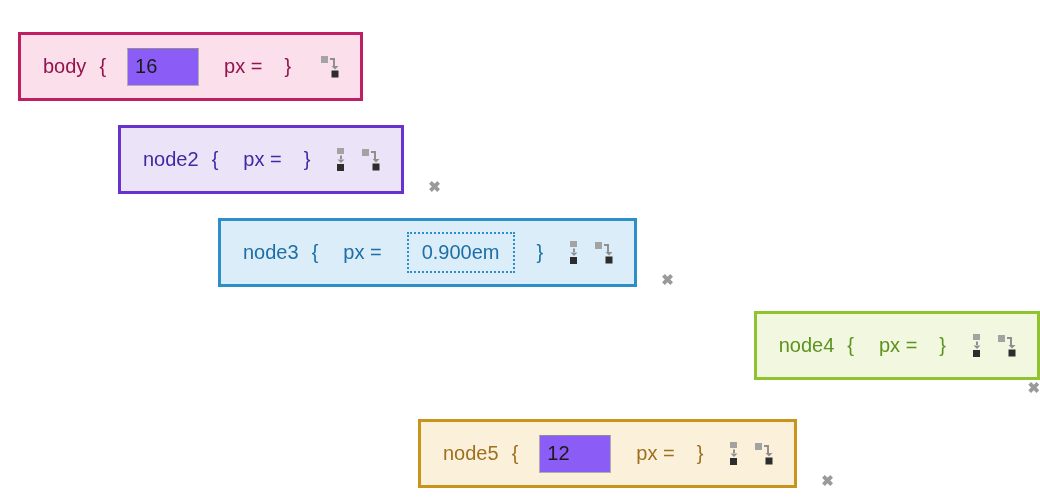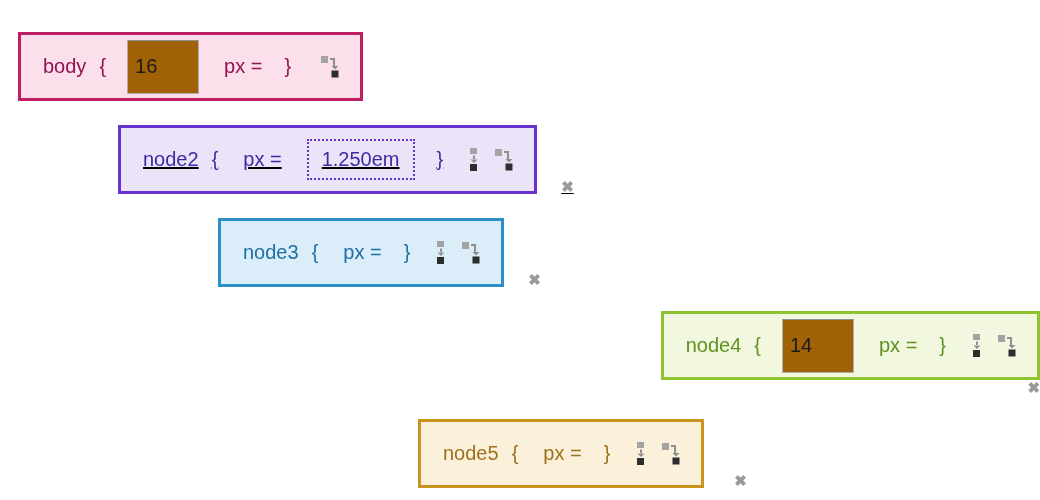--- a/index.html
+++ b/index.html
@@ -9,45 +9,45 @@
     font-family: "Liberation Sans", sans-serif;
     overflow: hidden;
   }
   .calc { padding-top: 32px; }
   .row {
     display: flex;
     align-items: flex-end;
     margin-bottom: 24px;
   }
   .lvl-0 { margin-left: 18px; }
-  .lvl-1 { margin-left: 118px; text-decoration: underline; }
+  .lvl-1 { margin-left: 118px; }
   .lvl-2 { margin-left: 218px; }
   .lvl-3 { margin-left: 318px; flex-direction: column; }
-  .lvl-4 { margin-left: 418px; gap: 6px; }
+  .lvl-4 { margin-left: 418px; }
 
   .node-box {
     display: inline-flex;
     align-items: center;
     box-sizing: border-box;
     height: 69px;
     border: 3px solid var(--accent);
     background: var(--bg);
     padding: 0 20px 0 22px;
     font-size: 20px;
     color: var(--text);
   }
   .sel { color: var(--text); white-space: nowrap; }
   .brace-open  { margin-left: 13px; }
   .px-input {
     margin-left: 21px;
     box-sizing: border-box;
-    width: 72px; height: 54px;
+    width: 72px; height: 38px;
     border: 1px solid #afafaf;
     border-top-color: #8f8f8f;
-    background: #a16207;
+    background: #8b5cf6;
     color: #1a1a1a;
     font-family: "Liberation Sans", sans-serif;
     font-size: 20px;
     padding: 0 7px;
   }
   .pxeq { margin-left: 25px; white-space: nowrap; }
   .em-box {
     margin-left: 25px;
     border: 2px dotted var(--accent);
     padding: 7px 13px;
@@ -110,81 +110,81 @@
           </svg>
       </span>
     </div>
   </div>
 
   <div class="row lvl-1" style="--accent: #6732CE; --bg: #EBE4F8; --text: #3E2BA4;">
     <div class="node-box">
       <span class="sel">node2</span>
       <span class="brace-open">{</span>
       <span class="pxeq">px =</span>
-      <span class="em-box">1.250em</span>
       <span class="brace-close">}</span>
       <span class="icon-btn icon-sibling">
         <svg width="10" height="23" viewBox="0 0 10 23">
             <use href="#sib-icon"></use>
           </svg>
       </span>
       <span class="icon-btn icon-child">
         <svg width="19" height="23" viewBox="0 0 19 23">
             <use href="#child-icon"></use>
           </svg>
       </span>
     </div>
     <span class="delete-btn">✖</span>
   </div>
 
   <div class="row lvl-2" style="--accent: #2D8FC7; --bg: #DBEDF8; --text: #1D6FA6;">
     <div class="node-box">
       <span class="sel">node3</span>
       <span class="brace-open">{</span>
       <span class="pxeq">px =</span>
+      <span class="em-box">0.900em</span>
       <span class="brace-close">}</span>
       <span class="icon-btn icon-sibling">
         <svg width="10" height="23" viewBox="0 0 10 23">
             <use href="#sib-icon"></use>
           </svg>
       </span>
       <span class="icon-btn icon-child">
         <svg width="19" height="23" viewBox="0 0 19 23">
             <use href="#child-icon"></use>
           </svg>
       </span>
     </div>
     <span class="delete-btn">✖</span>
   </div>
 
   <div class="row lvl-3" style="--accent: #8FC32F; --bg: #F2F8E0; --text: #5E921E;">
     <div class="node-box">
       <span class="sel">node4</span>
       <span class="brace-open">{</span>
-      <input class="px-input" value="14" style="">
       <span class="pxeq">px =</span>
       <span class="brace-close">}</span>
       <span class="icon-btn icon-sibling">
         <svg width="10" height="23" viewBox="0 0 10 23">
             <use href="#sib-icon"></use>
           </svg>
       </span>
       <span class="icon-btn icon-child">
         <svg width="19" height="23" viewBox="0 0 19 23">
             <use href="#child-icon"></use>
           </svg>
       </span>
     </div>
     <span class="delete-btn">✖</span>
   </div>
 
   <div class="row lvl-4" style="--accent: #C9941C; --bg: #FBF1DB; --text: #9E701F;">
     <div class="node-box">
       <span class="sel">node5</span>
       <span class="brace-open">{</span>
+      <input class="px-input" value="12" style="">
       <span class="pxeq">px =</span>
       <span class="brace-close">}</span>
       <span class="icon-btn icon-sibling">
         <svg width="10" height="23" viewBox="0 0 10 23">
             <use href="#sib-icon"></use>
           </svg>
       </span>
       <span class="icon-btn icon-child">
         <svg width="19" height="23" viewBox="0 0 19 23">
             <use href="#child-icon"></use>

